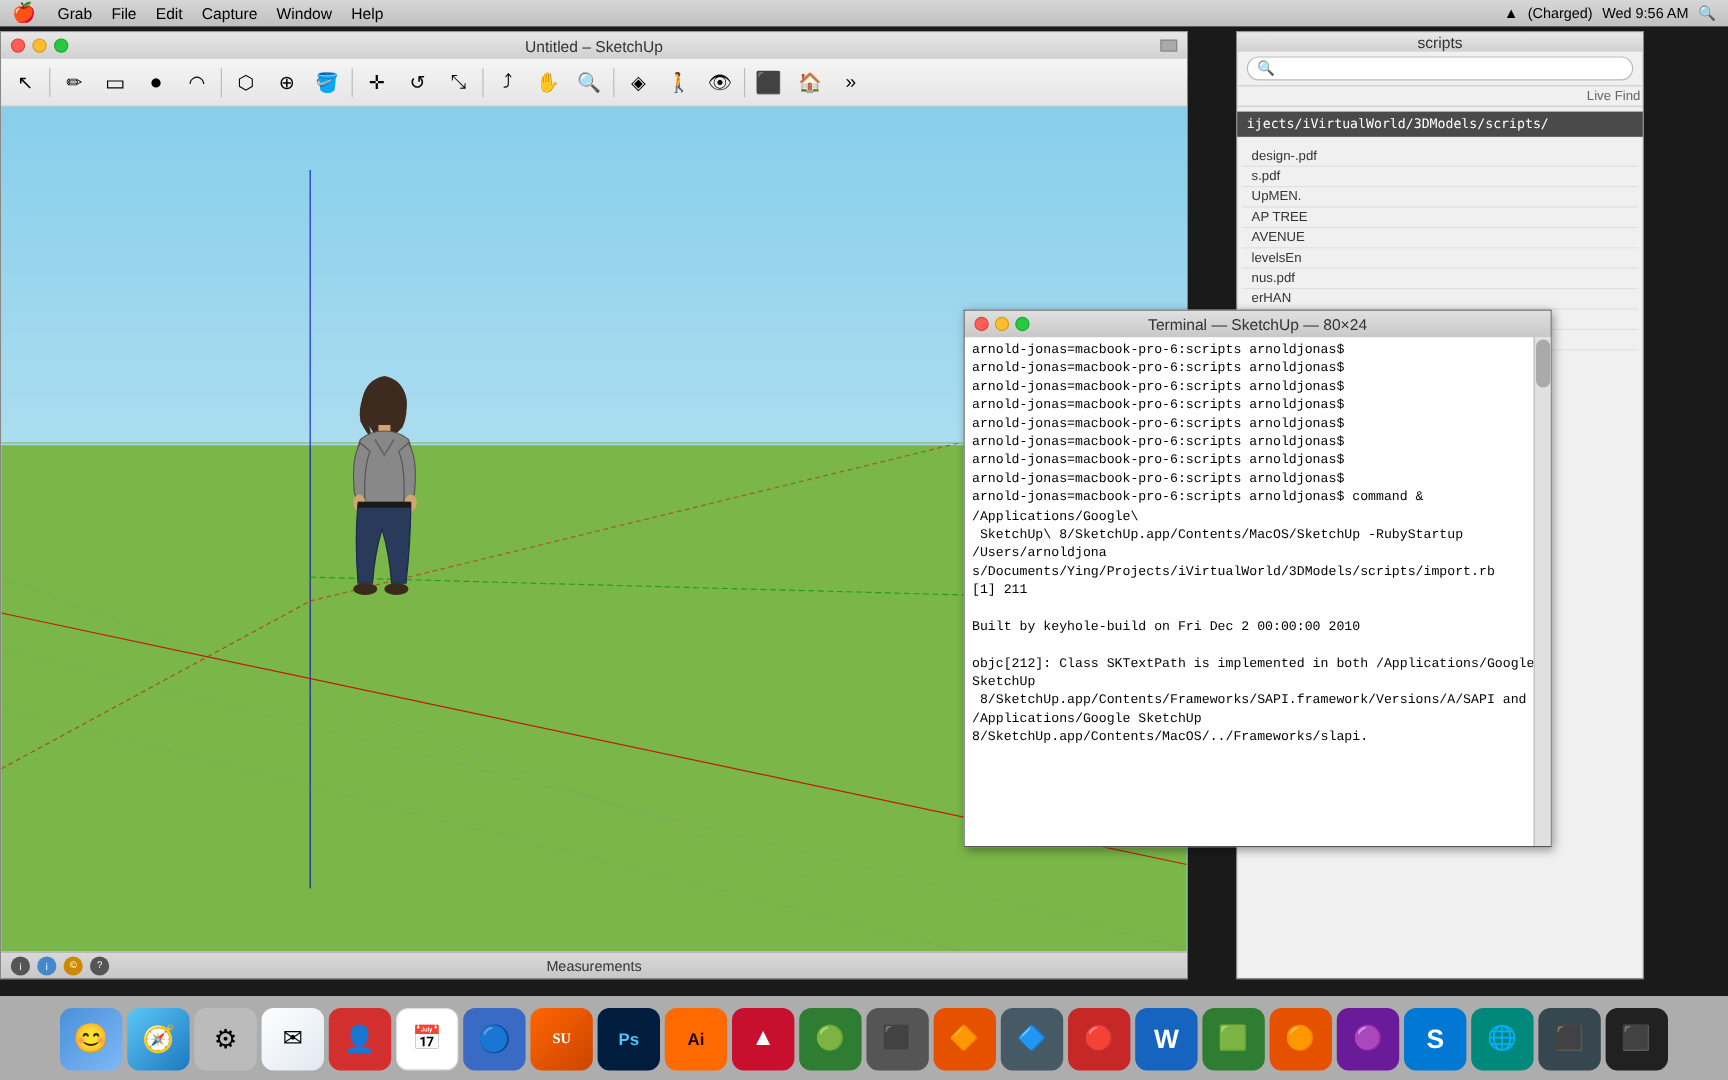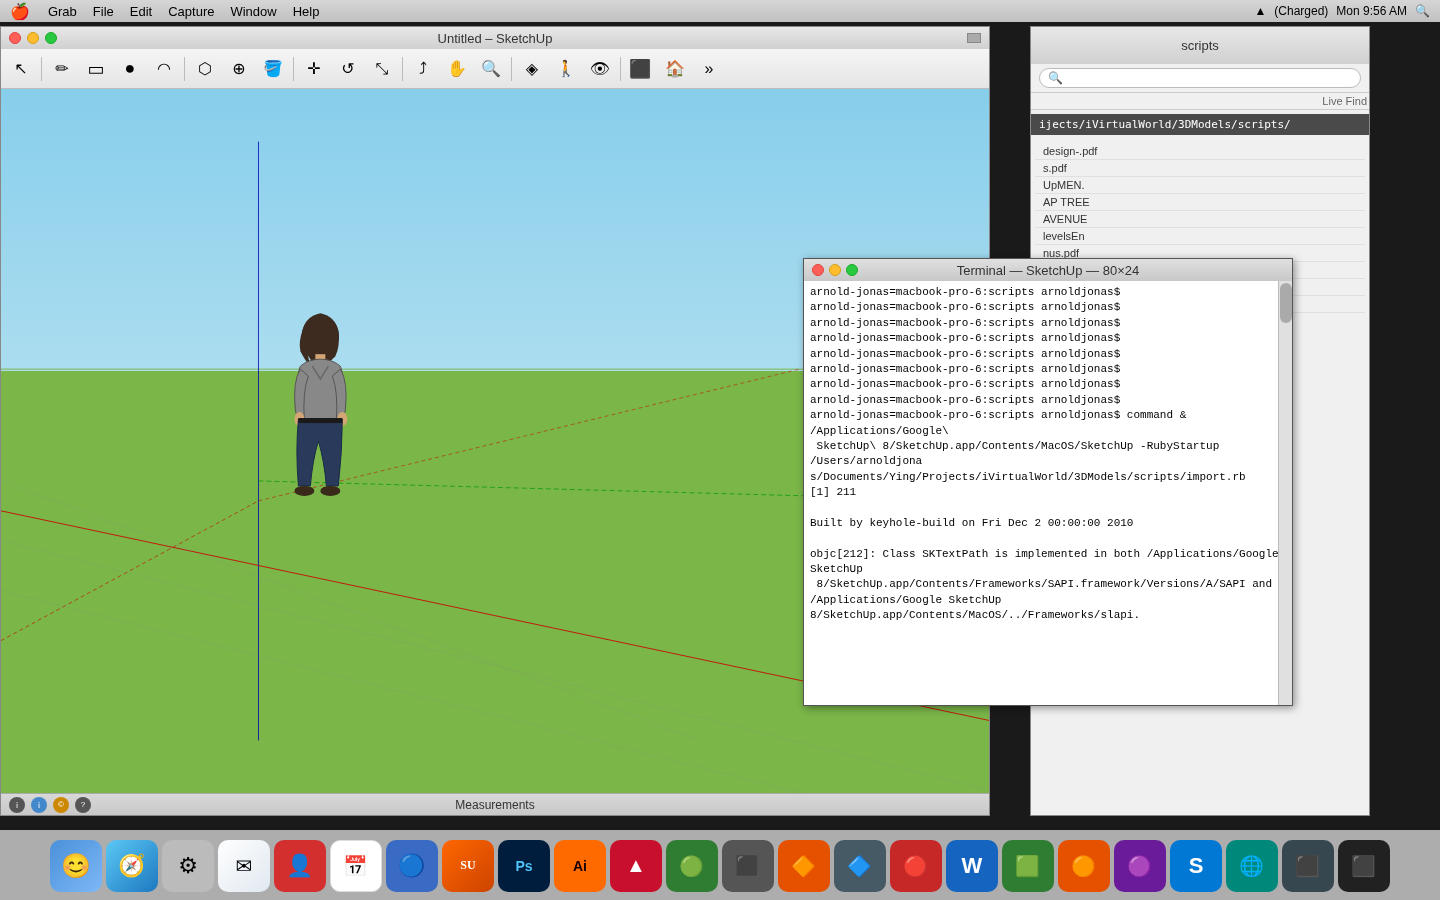--- a/index.html
+++ b/index.html
@@ -78,21 +78,21 @@
     }
     .status-icons { position: absolute; left: 8px; display: flex; gap: 6px; }
     .status-icon { width: 16px; height: 16px; border-radius: 50%; display: flex; align-items: center; justify-content: center; font-size: 9px; }
 
     
     #scripts-panel {
       position: absolute; top: 26px; right: 70px; width: 340px; height: 790px;
       background: #f0f0f0; border: 1px solid #888;
     }
     #scripts-titlebar {
-      height: 37px; background: linear-gradient(to bottom, #e8e8e8, #d0d0d0);
+      height: 16px; background: linear-gradient(to bottom, #e8e8e8, #d0d0d0);
       display: flex; align-items: center; justify-content: center;
       font-size: 13px; font-weight: 500; color: #333;
     }
     #scripts-search {
       padding: 4px 8px; border-bottom: 1px solid #ccc;
       display: flex; align-items: center; gap: 4px;
     }
     #scripts-search input {
       flex: 1; height: 20px; border: 1px solid #bbb; border-radius: 10px;
       padding: 0 8px; font-size: 12px; background: #fff;
@@ -169,21 +169,21 @@
   <span class="menubar-apple">🍎</span>
   <span class="menubar-item bold">Grab</span>
   <span class="menubar-item">File</span>
   <span class="menubar-item">Edit</span>
   <span class="menubar-item">Capture</span>
   <span class="menubar-item">Window</span>
   <span class="menubar-item">Help</span>
   <div class="menubar-right">
     <span>▲</span>
     <span>(Charged)</span>
-    <span>Mon 9:56 AM</span>
+    <span>Wed 9:56 AM</span>
     <span>🔍</span>
   </div>
 </div>
 
 <div id="sketchup-window">
   <div id="sketchup-titlebar">
     <div class="traffic-lights">
       <div class="tl tl-red"></div>
       <div class="tl tl-yellow"></div>
       <div class="tl tl-green"></div>

